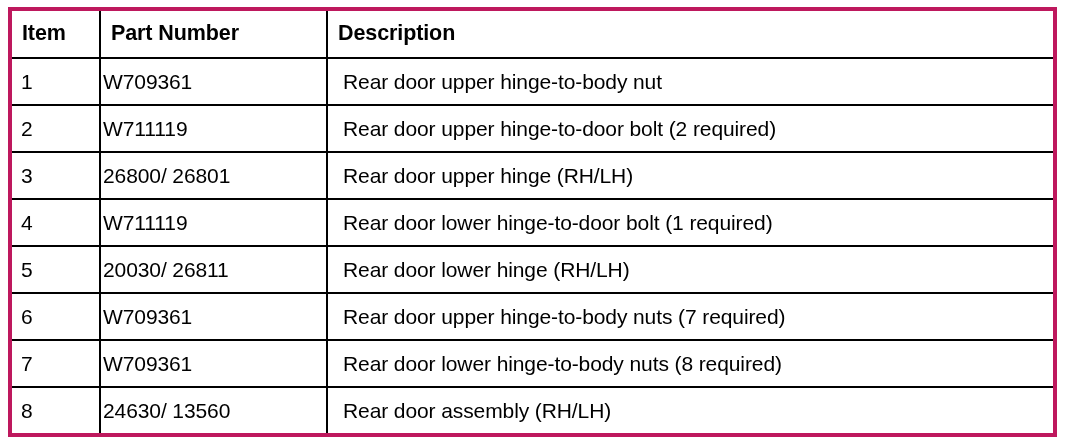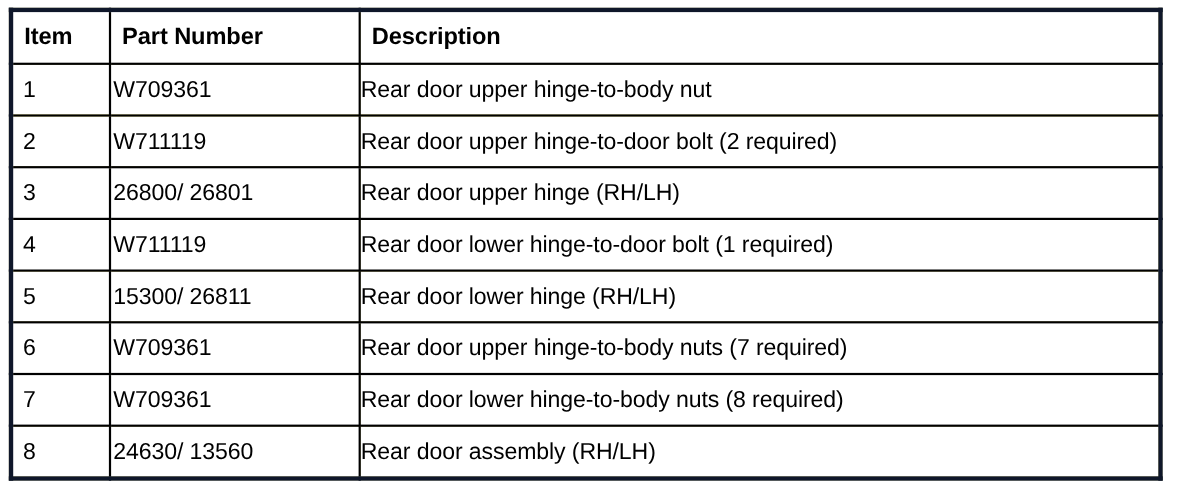--- a/index.html
+++ b/index.html
@@ -23,22 +23,22 @@
     background: #ffffff;
   }
 
   
   .parts-table {
     position: absolute;
     left: 8px;
     top: 7px;
     width: 1049px;
     border-collapse: collapse;
-    border: 4px solid #0f172a;
-    background: #fef9c3;
+    border: 4px solid #be185d;
+    background: #4d7c0f;
     table-layout: fixed;
   }
 
   .parts-table col.col-item  { width: 90px; }
   .parts-table col.col-part  { width: 227px; }
   .parts-table col.col-desc  { width: auto; }
 
   .parts-table th,
   .parts-table td {
     border: 2px solid #000000;
@@ -64,21 +64,21 @@
     font-weight: normal;
   }
 
   .parts-table tbody td.cell-item {
     padding-left: 9px;
   }
   .parts-table tbody td.cell-part {
     padding-left: 2px;
   }
   .parts-table tbody td.cell-desc {
-    padding-left: 0;
+    padding-left: 15px;
   }
 </style>
 </head>
 <body>
 
 <div class="sheet">
 
   <table class="parts-table">
     <colgroup>
       <col class="col-item">
@@ -110,21 +110,21 @@
         <td class="cell-part">26800/ 26801</td>
         <td class="cell-desc">Rear door upper hinge (RH/LH)</td>
       </tr>
       <tr>
         <td class="cell-item">4</td>
         <td class="cell-part">W711119</td>
         <td class="cell-desc">Rear door lower hinge-to-door bolt (1 required)</td>
       </tr>
       <tr>
         <td class="cell-item">5</td>
-        <td class="cell-part">15300/ 26811</td>
+        <td class="cell-part">20030/ 26811</td>
         <td class="cell-desc">Rear door lower hinge (RH/LH)</td>
       </tr>
       <tr>
         <td class="cell-item">6</td>
         <td class="cell-part">W709361</td>
         <td class="cell-desc">Rear door upper hinge-to-body nuts (7 required)</td>
       </tr>
       <tr>
         <td class="cell-item">7</td>
         <td class="cell-part">W709361</td>

